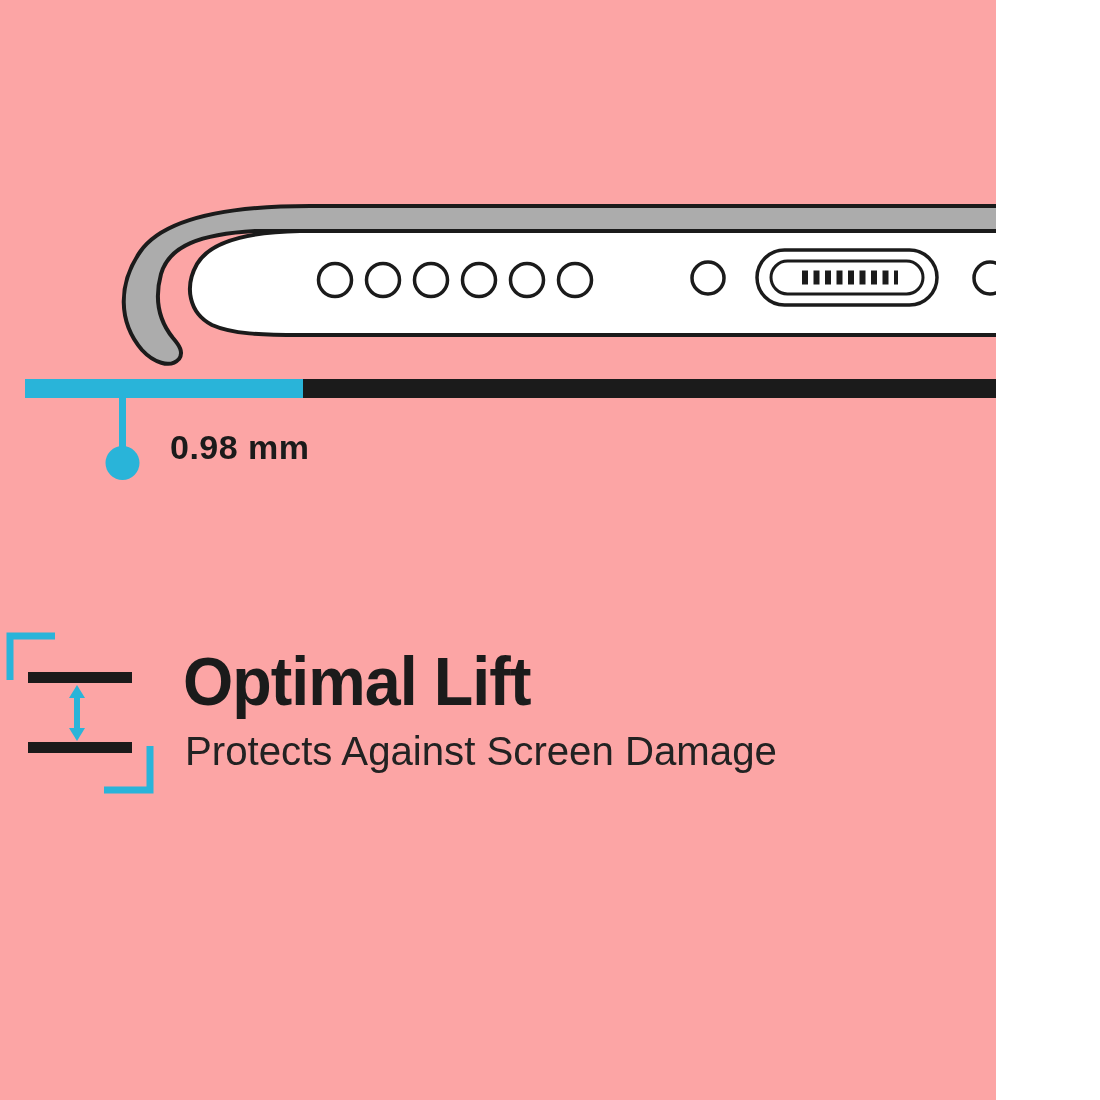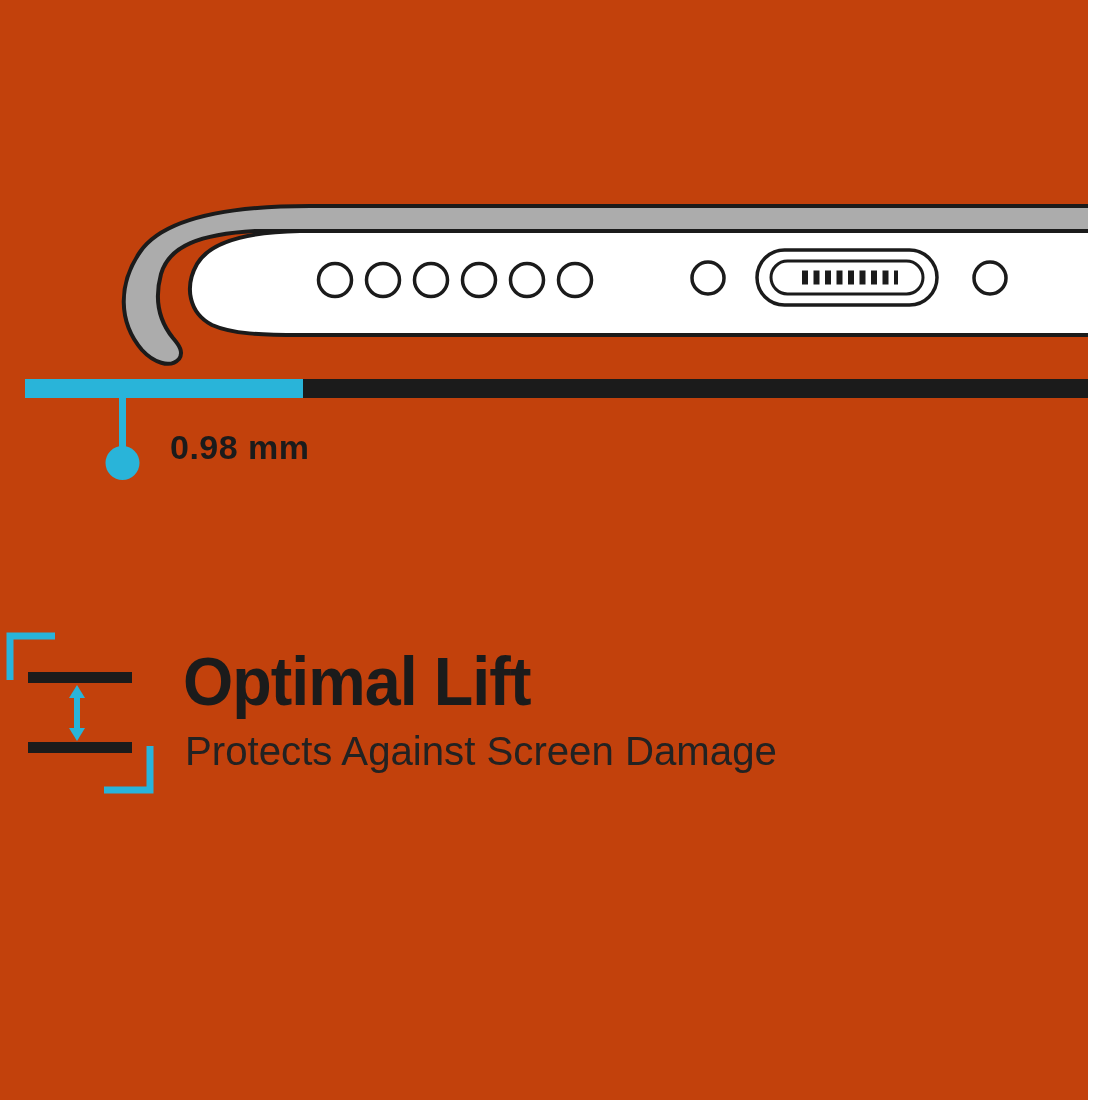--- a/index.html
+++ b/index.html
@@ -3,22 +3,22 @@
 <meta charset="utf-8">
 <style>
   :root{
     --accent:#29B4D9;
     --case-gray:#ACACAC;
     --ink:#1B1B1B;
   }
   html,body{margin:0;padding:0;background:#ffffff;}
   .page{
     position:relative;
-    width:1088px;height:1100px;
-    background:#c2410c;
+    width:996px;height:1100px;
+    background:#fca5a5;
     overflow:hidden;
     font-family:"Liberation Sans", sans-serif;
     color:var(--ink);
   }
   svg{display:block;}
   .stroke{stroke:var(--ink);fill:none;}
   .case-fill{fill:var(--case-gray);stroke:var(--ink);stroke-width:4;stroke-linejoin:round;}
   .body-fill{fill:#ffffff;stroke:var(--ink);stroke-width:4;stroke-linejoin:round;}
   .hole{fill:#ffffff;stroke:var(--ink);stroke-width:3.5;}
   .accent-fill{fill:var(--accent);}

